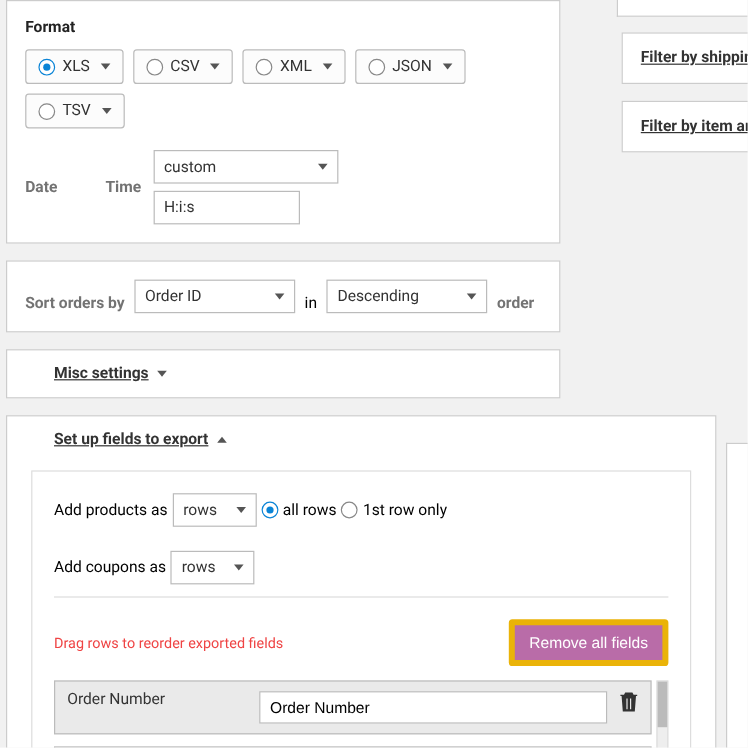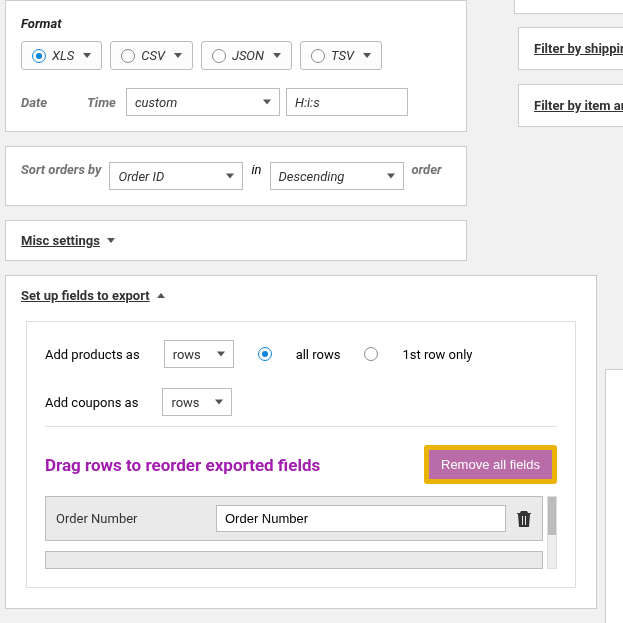--- a/index.html
+++ b/index.html
@@ -11,38 +11,38 @@
       width: 623px;
       height: 623px;
       overflow: hidden;
       position: relative;
     }
     .section {
       background: #fff;
       border: 1px solid #ccc;
       margin: 0 0 14px 5px;
       padding: 15px;
-      font-style: italic;
     }
     .format-section { width: 462px; }
     .sort-section { width: 462px; }
     .accordion-box {
       background: #fff;
       border: 1px solid #ccc;
       margin: 0 0 14px 5px;
       width: 462px;
     }
     .accordion-header {
       padding: 12px 15px;
       font-weight: bold;
       text-decoration: underline;
       cursor: pointer;
       display: flex;
       align-items: center;
       gap: 4px;
+      margin-left: 24px;
     }
     .label-bold { font-weight: bold; margin-bottom: 10px; display: block; color: #222; }
     .format-row { display: flex; gap: 8px; flex-wrap: wrap; margin-bottom: 18px; }
     .format-btn {
       border: 1px solid #bbb;
       background: #fcfcfc;
       padding: 6px 10px;
       border-radius: 3px;
       display: flex;
       align-items: center;
@@ -108,22 +108,22 @@
     .select.select-wide { min-width: 134px; }
     .text-input {
       border: 1px solid #bbb;
       background: #fff;
       padding: 5px 8px;
       font-size: 13px;
       min-height: 28px;
       display: inline-flex;
       align-items: center;
     }
-    .time-col { display: flex; flex-direction: row; gap: 6px; }
-    .inline-row { display: flex; align-items: flex-start; gap: 8px; flex-wrap: wrap; }
+    .time-col { display: flex; flex-direction: column; gap: 6px; }
+    .inline-row { display: flex; align-items: flex-end; gap: 8px; flex-wrap: wrap; }
     .side-btns {
       position: absolute;
       right: -95px;
       top: 2px;
       display: flex;
       flex-direction: column;
       gap: 14px;
     }
     .side-btn {
       border: 1px solid #ccc;
@@ -141,39 +141,39 @@
       width: 592px;
     }
     .fields-body {
       padding: 0 20px 20px 20px;
     }
     .inner-panel {
       border: 1px solid #ddd;
       padding: 18px;
       margin-top: 6px;
     }
-    .opt-row { display: flex; align-items: center; gap: 24px; margin-bottom: 20px; flex-wrap: wrap; }
+    .opt-row { display: flex; align-items: center; gap: 4px; margin-bottom: 20px; flex-wrap: wrap; }
     .hr { border: none; border-top: 1px solid #ddd; margin: 10px 0 18px; }
     .drag-header { display: flex; align-items: center; justify-content: space-between; margin-bottom: 12px; }
-    .drag-title { font-size: 17px; color: #a21caf; font-weight: bold; }
+    .drag-title { font-size: 12px; color: #ef4444; }
     .remove-btn {
       background: #b96ca8;
       color: #fff;
       border: 5px solid #eab308;
       padding: 7px 12px;
       border-radius: 3px;
       cursor: pointer;
       font-size: 13px;
     }
     .field-list { display: flex; flex-direction: column; gap: 10px; position: relative; padding-right: 14px; }
     .field-row {
       background: #eaeaea;
       border: 1px solid #bbb;
       display: flex;
-      align-items: center;
+      align-items: flex-start;
       padding: 8px 10px;
       gap: 10px;
     }
     .field-row-label { width: 150px; color: #333; font-size: 13px; }
     .field-row-input {
       flex: 1;
       background: #fff;
       border: 1px solid #bbb;
       padding: 5px 8px;
       font-size: 13px;
@@ -224,20 +224,25 @@
   <span class="label-bold">Format</span>
   <div class="format-row">
     <div class="format-btn">
       <span class="radio checked"></span>
       <span>XLS</span>
       <span class="caret-down"></span>
     </div>
     <div class="format-btn">
       <span class="radio"></span>
       <span>CSV</span>
+      <span class="caret-down"></span>
+    </div>
+    <div class="format-btn">
+      <span class="radio"></span>
+      <span>XML</span>
       <span class="caret-down"></span>
     </div>
     <div class="format-btn">
       <span class="radio"></span>
       <span>JSON</span>
       <span class="caret-down"></span>
     </div>
     <div class="format-btn">
       <span class="radio"></span>
       <span>TSV</span>

